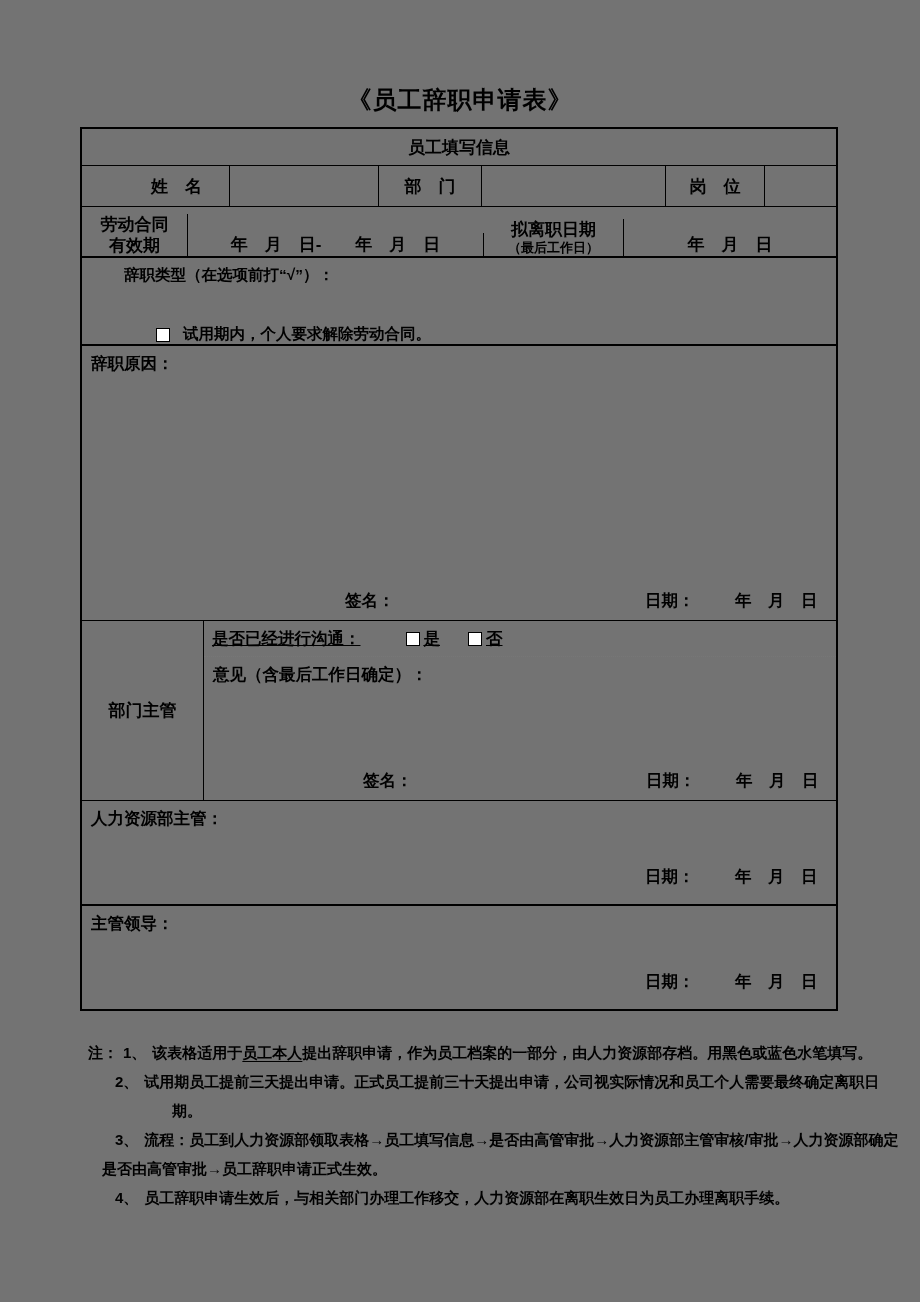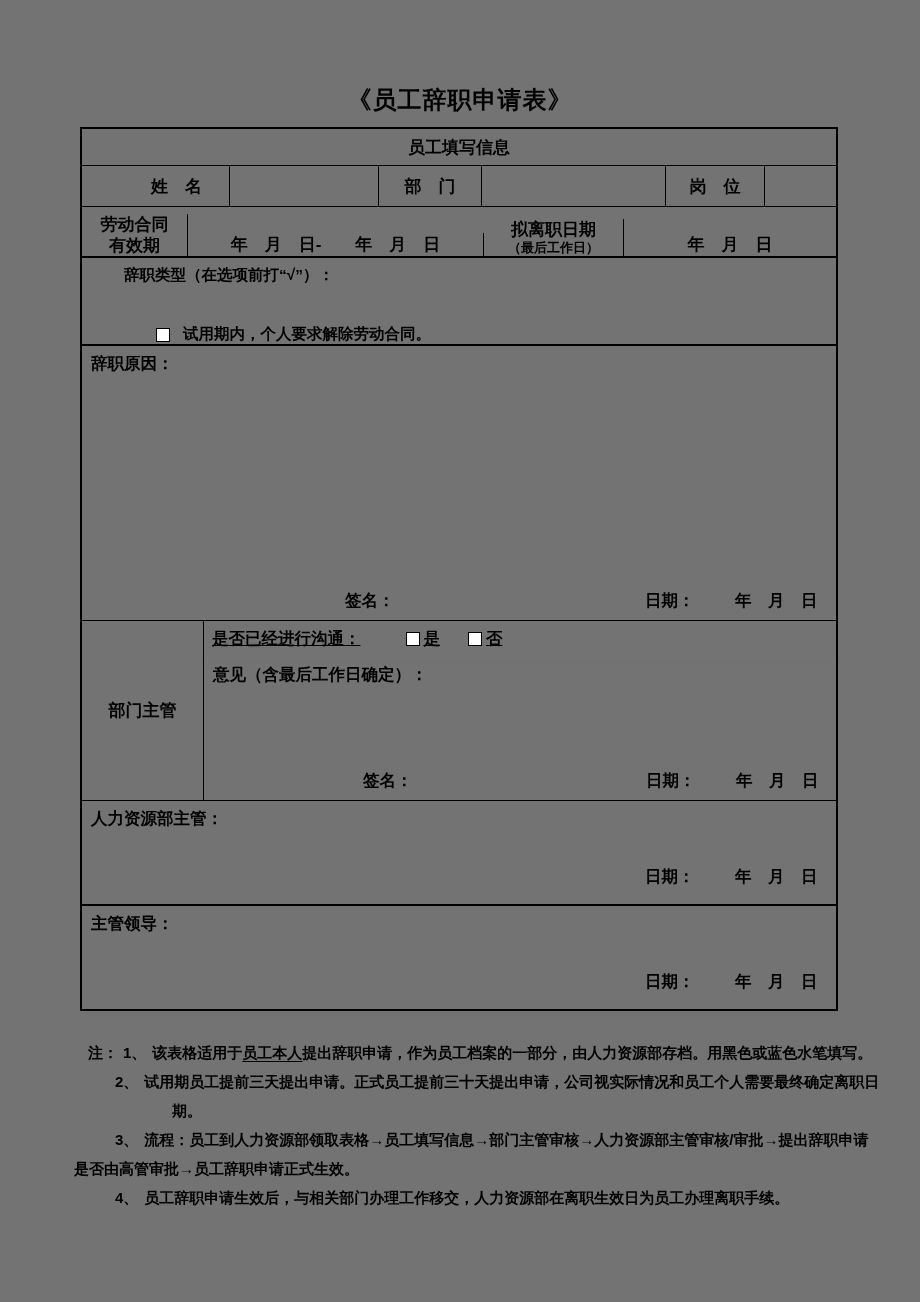--- a/index.html
+++ b/index.html
@@ -41,21 +41,21 @@
   .comm .grp .box{margin-right:4px;}
   .g-yes{margin-left:45px;} .g-no{margin-left:28px;}
   .opinion{flex:1 1 auto;position:relative;}
   .hrrow{height:105px;display:block;}
   .execrow{height:103px;display:block;}
   .u{text-decoration:underline;text-underline-offset:3px;}
   
   .notes{position:absolute;left:0;top:1038px;width:815px;font-size:15px;line-height:29px;}
   .nline{white-space:nowrap;}
   .ind1{padding-left:88px;} .ind2{padding-left:115px;}
-  .ind3{padding-left:172px;} .ind4{padding-left:74px;}
+  .ind3{padding-left:172px;} .ind4{padding-left:102px;}
   .nprefix{padding-right:5px;}
   .nnum{padding-right:6px;}
 </style>
 </head>
 <body>
 
 <div class="page">
 
   <div class="title">《员工辞职申请表》</div>
 
@@ -161,21 +161,21 @@
     <div class="nline ind1">
       <span class="nprefix">注：</span><span class="nnum">1、</span><span>该表格适用于</span><span class="u">员工本人</span><span>提出辞职申请，作为员工档案的一部分，由人力资源部存档。用黑色或蓝色水笔填写。</span>
     </div>
     <div class="nline ind2">
       <span class="nnum">2、</span><span>试用期员工提前三天提出申请。正式员工提前三十天提出申请，公司视实际情况和员工个人需要最终确定离职日</span>
     </div>
     <div class="nline ind3">
       <span>期。</span>
     </div>
     <div class="nline ind2">
-      <span class="nnum">3、</span><span>流程：员工到人力资源部领取表格→员工填写信息→部门主管审核→人力资源部主管审核/审批→提出辞职申请</span>
+      <span class="nnum">3、</span><span>流程：员工到人力资源部领取表格→员工填写信息→是否由高管审批→人力资源部主管审核/审批→人力资源部确定</span>
     </div>
     <div class="nline ind4">
       <span>是否由高管审批→员工辞职申请正式生效。</span>
     </div>
     <div class="nline ind2">
       <span class="nnum">4、</span><span>员工辞职申请生效后，与相关部门办理工作移交，人力资源部在离职生效日为员工办理离职手续。</span>
     </div>
   </div>
 
 </div>

